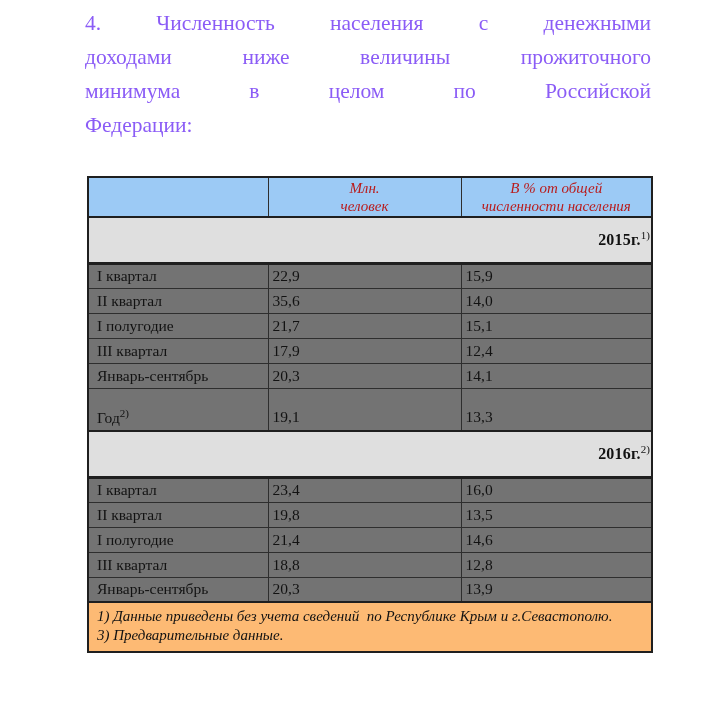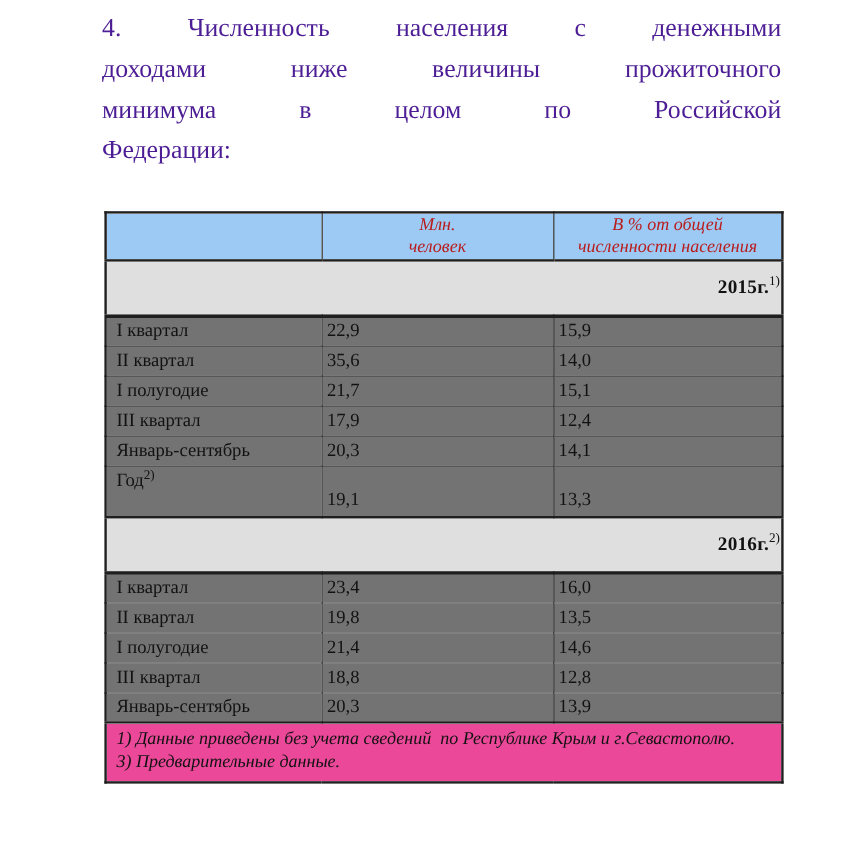--- a/index.html
+++ b/index.html
@@ -15,21 +15,21 @@
   }
 
   
   .doc-title {
     position: absolute;
     left: 85px;
     top: 6px;
     width: 566px;
     font-size: 21.5px;
     line-height: 34px;
-    color: #4c1d95;
+    color: #8b5cf6;
   }
   .title-line { text-align: justify; text-align-last: justify; }
   .title-line.last { text-align: left; text-align-last: left; }
 
   
   table.stat-table {
     position: absolute;
     left: 87px;
     top: 176px;
     width: 564px;
@@ -68,30 +68,30 @@
     border-bottom: 3px solid var(--border-dark, #1f1f1f);
   }
   .section-label { font-weight: bold; letter-spacing: 0.2px; }
   .section-row sup, .lbl sup { font-size: 11px; line-height: 0; }
 
   .data-row td { height: 25px; font-size: 15.5px; background: #737373; }
   .data-row .lbl { text-align: left; padding: 0 4px 0 8px; }
   .data-row .val { padding: 0 4px; }
 
   .tall-row td { height: 43px; }
-  .tall-row .lbl { vertical-align: top; padding-top: 3px; }
+  .tall-row .lbl { vertical-align: top; padding-top: 20px; }
   .tall-row .val { vertical-align: bottom; padding-bottom: 4px; }
 
   .footnote-row td {
     font-style: italic;
     font-size: 15px;
     line-height: 19px;
     padding: 4px 6px 6px 8px;
     border-top: 2px solid var(--border-dark, #1f1f1f);
-    background: #ec4899;
+    background: #fdba74;
   }
   .footnote-line { white-space: pre-wrap; }
 </style>
 </head>
 <body>
 
 <div class="page">
 
   <div class="doc-title">
     <div class="title-line">4. Численность населения с денежными</div>

